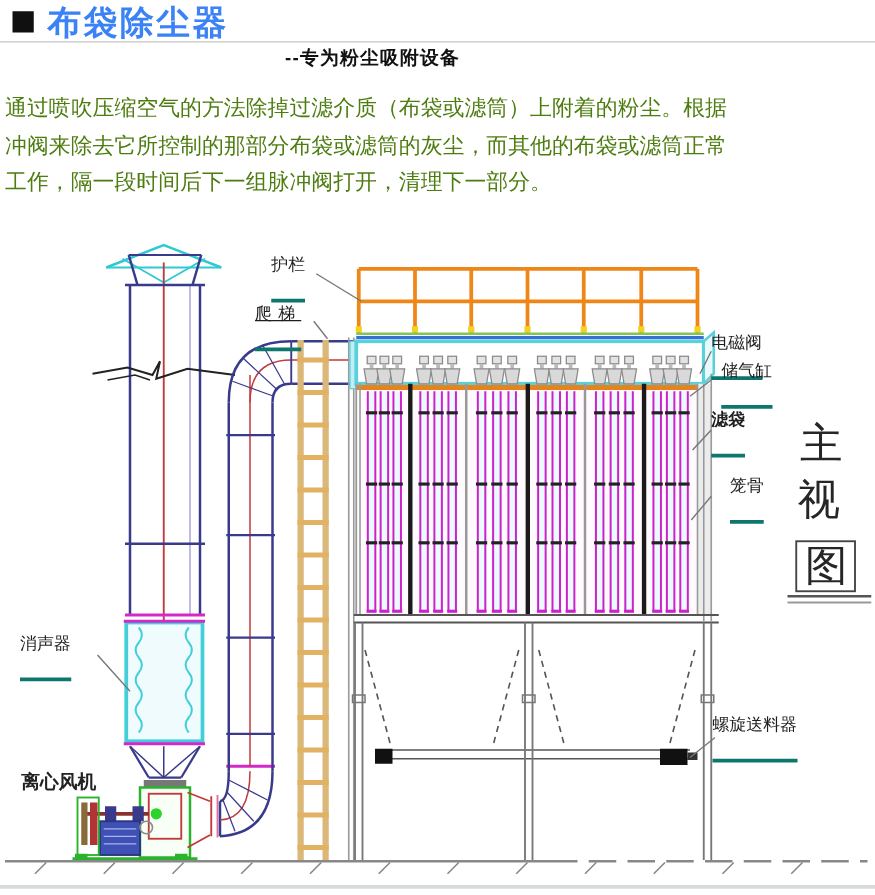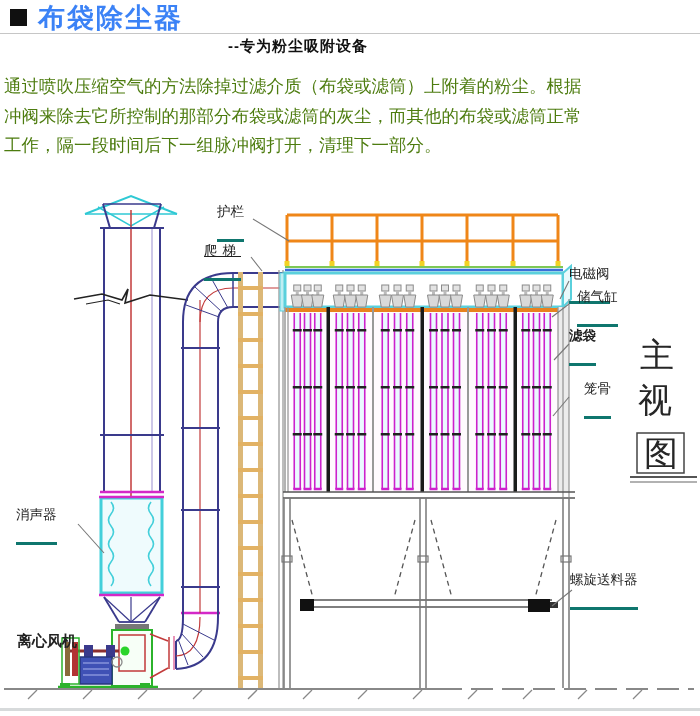--- a/index.html
+++ b/index.html
@@ -477,20 +477,20 @@
   </g>
 </svg>
 
 <div class="abs dlabel ul" style="left:217px;top:203px;">护栏</div>
 <div class="abs dlabel ul" style="left:204px;top:242px;letter-spacing:5px;text-decoration:underline;">爬梯</div>
 <div class="abs dlabel ul" style="left:569px;top:265px;">电磁阀</div>
 <div class="abs dlabel ul" style="left:577px;top:288px;">储气缸</div>
 <div class="abs dlabel ul" style="left:569px;top:327px;font-weight:bold;">滤袋</div>
 <div class="abs dlabel ul" style="left:584px;top:380px;">笼骨</div>
 <div class="abs dlabel ul" style="left:16px;top:506px;">消声器</div>
-<div class="abs dlabel fanlabel" style="left:17px;top:632px;">离心风机</div>
+<div class="abs dlabel fanlabel" style="left:17px;top:616px;">离心风机</div>
 <div class="abs dlabel ul" style="left:570px;top:571px;">螺旋送料器</div>
 
 <div class="abs viewchar" style="left:640px;top:339px;">主</div>
 <div class="abs viewchar" style="left:638px;top:384px;">视</div>
 <div class="abs viewchar" style="left:644px;top:437px;">图</div>
 
 <div class="abs bottom-rule"></div>
 
 </body></html>

